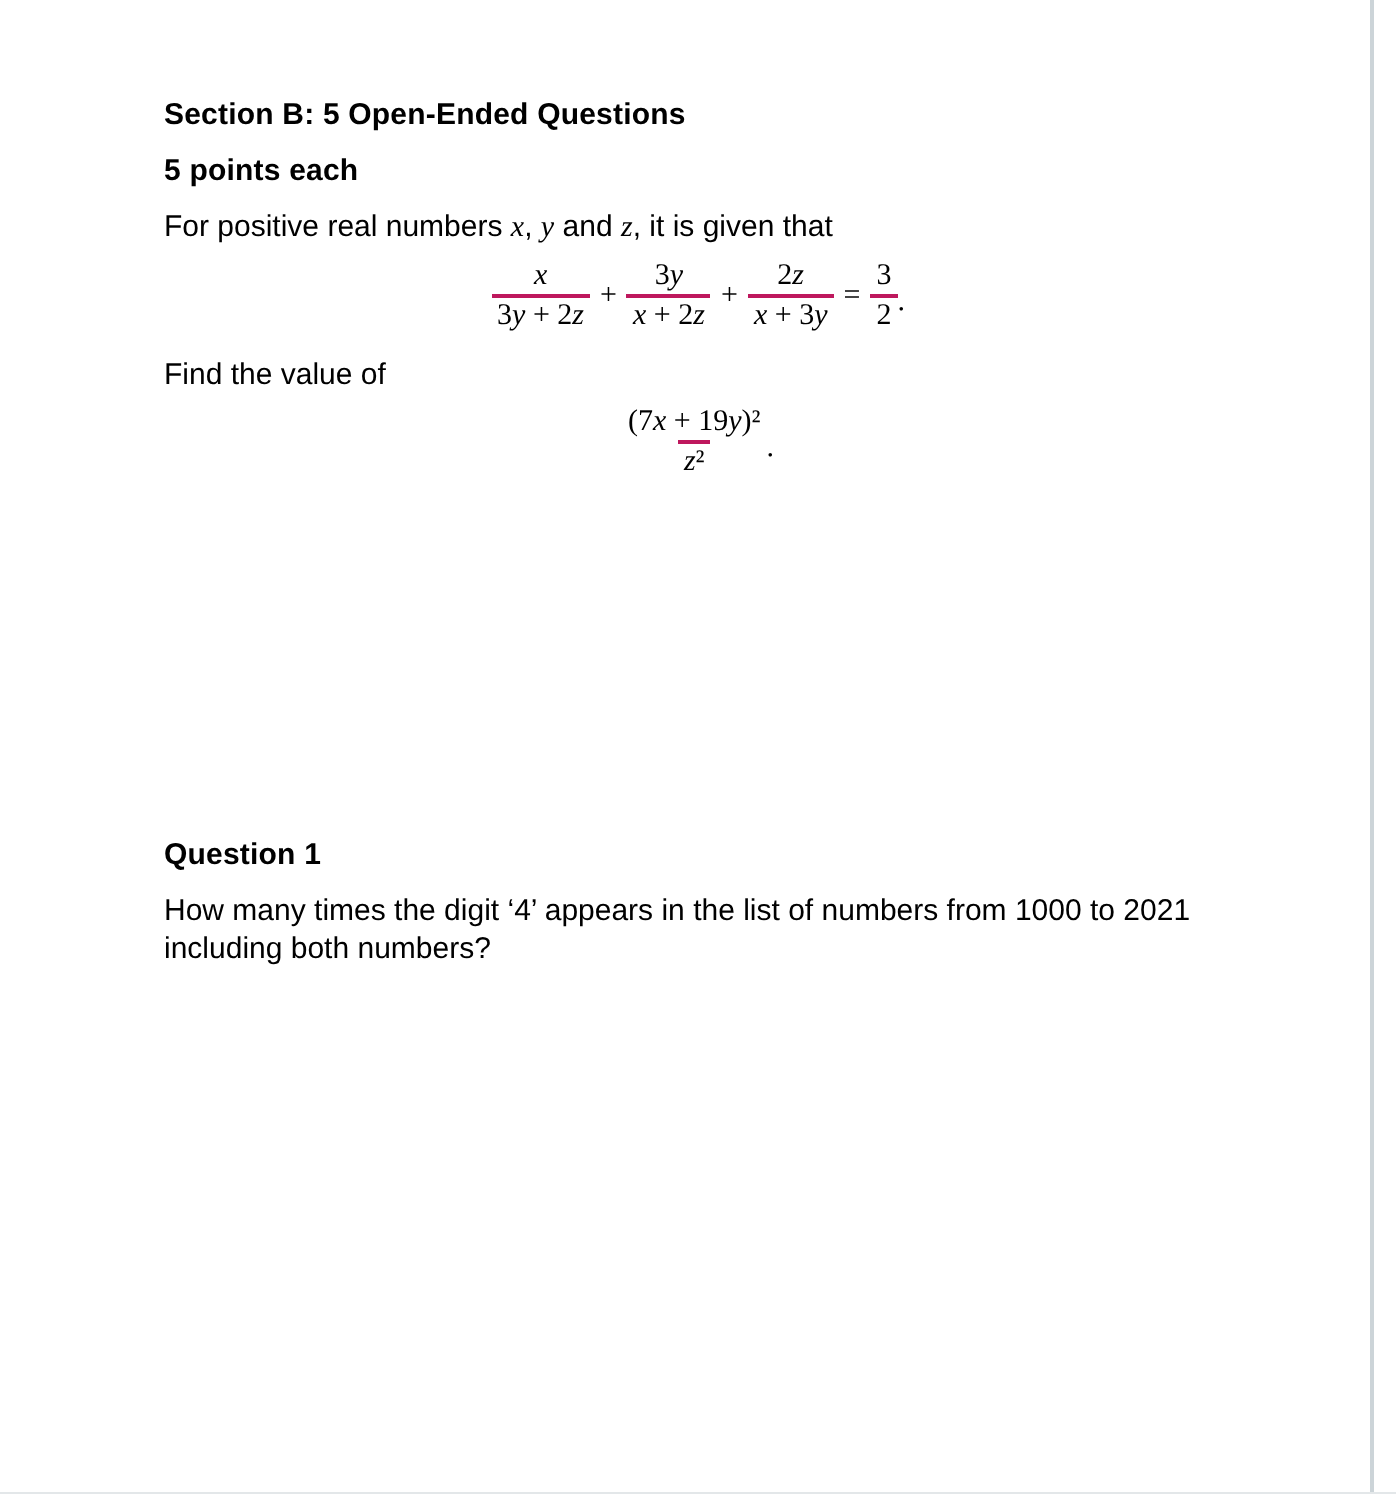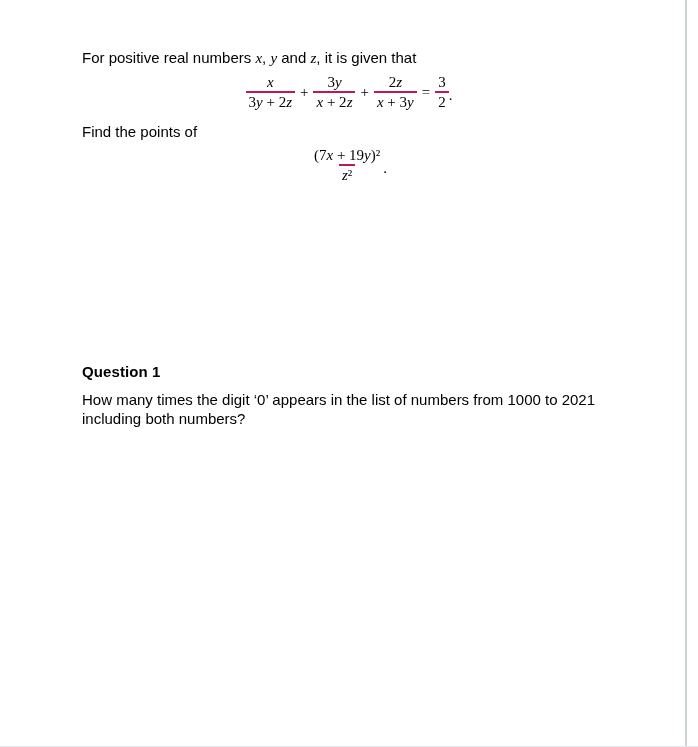--- a/index.html
+++ b/index.html
@@ -95,21 +95,23 @@
     width: 100%;
     height: 1px;
   }
 </style>
 </head>
 <body>
 
 <div class="viewport">
   <div class="page-content">
 
+    <div class="heading">Section B: 5 Open-Ended Questions</div>
 
+    <div class="heading">5 points each</div>
 
 
     <p class="body-text" id="q16-intro"><span>For positive real numbers </span><span class="math-var">x</span><span>, </span><span class="math-var">y</span><span> and </span><span class="math-var">z</span><span>, it is given that</span></p>
 
     <div class="equation" id="eq1">
         <span class="frac">
           <span class="num"><span class="mi">x</span></span>
           <span class="den"><span>3</span><span class="mi">y</span><span> + 2</span><span class="mi">z</span></span>
         </span>
         <span class="op">+</span>
@@ -123,33 +125,33 @@
           <span class="den"><span class="mi">x</span><span> + 3</span><span class="mi">y</span></span>
         </span>
         <span class="op">=</span>
         <span class="frac">
           <span class="num"><span>3</span></span>
           <span class="den"><span>2</span></span>
         </span>
         <span class="punct">.</span>
       </div>
 
-    <p class="body-text find-text">Find the points of</p>
+    <p class="body-text find-text">Find the value of</p>
 
     <div class="equation" id="eq2">
         <span class="frac">
           <span class="num"><span>(7</span><span class="mi">x</span><span> + 19</span><span class="mi">y</span><span>)²</span></span>
           <span class="den"><span class="mi">z</span><span>²</span></span>
         </span>
         <span class="punct">.</span>
       </div>
 
     <div class="spacer"></div>
 
     <div class="heading">Question 1</div>
 
-    <p class="body-text q17-body">How many times the digit ‘0’ appears in the list of numbers from 1000 to 2021 including both numbers?</p>
+    <p class="body-text q17-body">How many times the digit ‘4’ appears in the list of numbers from 1000 to 2021 including both numbers?</p>
 
   </div>
 
   <div class="page-edge-v" style="background: rgb(204, 212, 216);"></div>
   <div class="page-edge-h" style="background: rgb(227, 231, 233);"></div>
 </div>
 
 </body></html>

